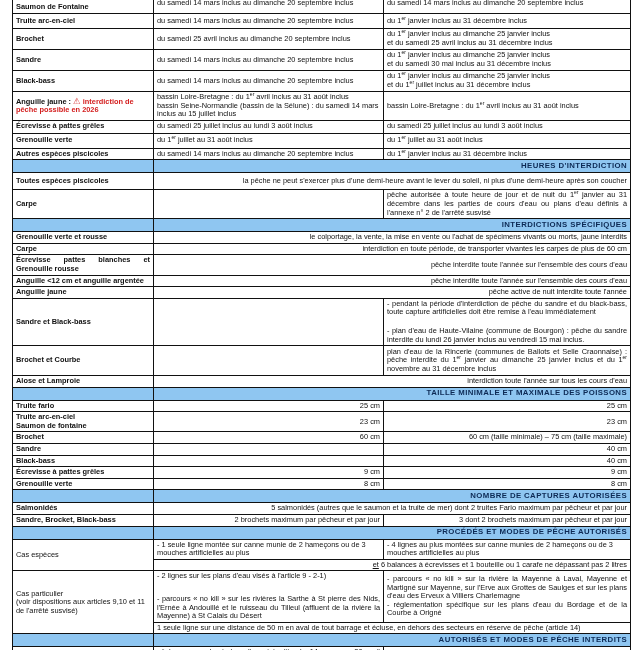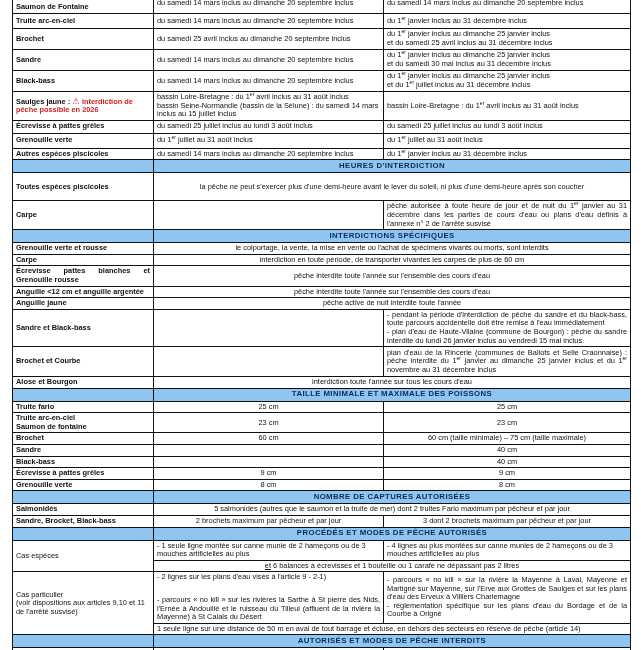--- a/index.html
+++ b/index.html
@@ -7,21 +7,21 @@
   table.regs {
     position: absolute; left: 12px; top: -8px;
     width: 618px; border-collapse: collapse; table-layout: fixed;
     font-size: 7.4px; line-height: 8.6px;
   }
   table.regs td { border: 1px solid #111; padding: 1px 3px; vertical-align: middle; }
   col.c1 { width: 141px; }
   col.c2 { width: 230px; }
   col.c3 { width: 247px; }
   td.sp { font-weight: bold; }
-  td.ctr { text-align: center; }
+  td.ctr { text-align: right; }
   td.just { text-align: justify; }
   td.top { vertical-align: top; }
   tr.hdr td { background: #8fc6f1; color: #0d2a55; font-weight: bold; font-size: 7.8px; letter-spacing: 0.4px; height: 10px; padding: 1px 3px; }
   tr.hdr td.blank { background: #8fc6f1; }
   .warn { color: #d42020; font-weight: bold; }
   .warn-icon { color: #d42020; font-weight: normal; font-size: 8.5px; }
   .u { text-decoration: underline; }
   sup { font-size: 5px; line-height: 0; vertical-align: super; }
   .row-tall td { height: 18px; }
   p.cellp { margin: 0; }
@@ -67,21 +67,21 @@
     <tr class="row-tall">
       <td class="sp">Black-bass</td>
       <td>du samedi 14 mars inclus au dimanche 20 septembre inclus</td>
       <td>
           <div>du 1<sup>er</sup> janvier inclus au dimanche 25 janvier inclus</div>
           <div>et du 1<sup>er</sup> juillet inclus au 31 décembre inclus</div>
         </td>
     </tr>
     <tr>
       <td class="sp">
-        <span>Saulges jaune :</span>
+        <span>Anguille jaune :</span>
         <span class="warn-icon">⚠</span>
         <span class="warn">interdiction de pêche possible en 2026</span>
       </td>
       <td>
           <div>bassin Loire-Bretagne : du 1<sup>er</sup> avril inclus au 31 août inclus</div>
           <div>bassin Seine-Normandie (bassin de la Sélune) : du samedi 14 mars inclus au 15 juillet inclus</div>
         </td>
       <td>bassin Loire-Bretagne : du 1<sup>er</sup> avril inclus au 31 août inclus</td>
     </tr>
     <tr style="height:13px">
@@ -97,37 +97,37 @@
     <tr>
       <td class="sp">Autres espèces piscicoles</td>
       <td>du samedi 14 mars inclus au dimanche 20 septembre inclus</td>
       <td>du 1<sup>er</sup> janvier inclus au 31 décembre inclus</td>
     </tr>
 
     <tr class="hdr">
       <td class="blank"></td>
       <td colspan="2" class="ctr">HEURES D'INTERDICTION</td>
     </tr>
-    <tr style="height:28px">
+    <tr style="height:17px">
       <td class="sp">Toutes espèces piscicoles</td>
       <td colspan="2" class="ctr">la pêche ne peut s'exercer plus d'une demi-heure avant le lever du soleil, ni plus d'une demi-heure après son coucher</td>
     </tr>
     <tr>
       <td class="sp">Carpe</td>
       <td style="border-right:none"></td>
       <td class="just" style="border-left:1px solid #111">pêche autorisée à toute heure de jour et de nuit du 1<sup>er</sup> janvier au 31 décembre dans les parties de cours d'eau ou plans d'eau définis à l'annexe n° 2 de l'arrêté susvisé</td>
     </tr>
 
     <tr class="hdr">
       <td class="blank"></td>
       <td colspan="2" class="ctr">INTERDICTIONS SPÉCIFIQUES</td>
     </tr>
     <tr>
       <td class="sp">Grenouille verte et rousse</td>
-      <td colspan="2" class="ctr">le colportage, la vente, la mise en vente ou l'achat de spécimens vivants ou morts, sont interdits</td>
+      <td colspan="2" class="ctr">le colportage, la vente, la mise en vente ou l'achat de spécimens vivants ou morts, jaune interdits</td>
     </tr>
     <tr>
       <td class="sp">Carpe</td>
       <td colspan="2" class="ctr">interdiction en toute période, de transporter vivantes les carpes de plus de 60 cm</td>
     </tr>
     <tr>
       <td class="sp just">Écrevisse pattes blanches et Grenouille rousse</td>
       <td colspan="2" class="ctr top">pêche interdite toute l'année sur l'ensemble des cours d'eau</td>
     </tr>
     <tr>
@@ -135,31 +135,31 @@
       <td colspan="2" class="ctr">pêche interdite toute l'année sur l'ensemble des cours d'eau</td>
     </tr>
     <tr>
       <td class="sp">Anguille jaune</td>
       <td colspan="2" class="ctr">pêche active de nuit interdite toute l'année</td>
     </tr>
     <tr>
       <td class="sp top">Sandre et Black-bass</td>
       <td></td>
       <td class="just">
-        <p class="cellp">- pendant la période d'interdiction de pêche du sandre et du black-bass, toute parcours accidentelle doit être remise à l'eau immédiatement</p>
-        <p class="cellp" style="margin-top:0">- plan d'eau de Haute-Vilaine (commune de Bourgon) : pêche du sandre interdite du lundi 26 janvier inclus au vendredi 15 mai inclus.</p>
+        <p class="cellp">- pendant la période d'interdiction de pêche du sandre et du black-bass, toute capture artificielles doit être remise à l'eau immédiatement</p>
+        <p class="cellp" style="margin-top:10px">- plan d'eau de Haute-Vilaine (commune de Bourgon) : pêche du sandre interdite du lundi 26 janvier inclus au vendredi 15 mai inclus.</p>
       </td>
     </tr>
     <tr style="height:30px">
       <td class="sp top">Brochet et Courbe</td>
       <td></td>
       <td class="just top">plan d'eau de la Rincerie (communes de Ballots et Selle Craonnaise) : pêche interdite du 1<sup>er</sup> janvier au dimanche 25 janvier inclus et du 1<sup>er</sup> novembre au 31 décembre inclus</td>
     </tr>
     <tr>
-      <td class="sp">Alose et Bourgon</td>
+      <td class="sp">Alose et Lamproie</td>
       <td colspan="2" class="ctr">interdiction toute l'année sur tous les cours d'eau</td>
     </tr>
 
     <tr class="hdr">
       <td class="blank"></td>
       <td colspan="2" class="ctr">TAILLE MINIMALE ET MAXIMALE DES POISSONS</td>
     </tr>
     <tr>
       <td class="sp">Truite fario</td>
       <td class="ctr">25 cm</td>

